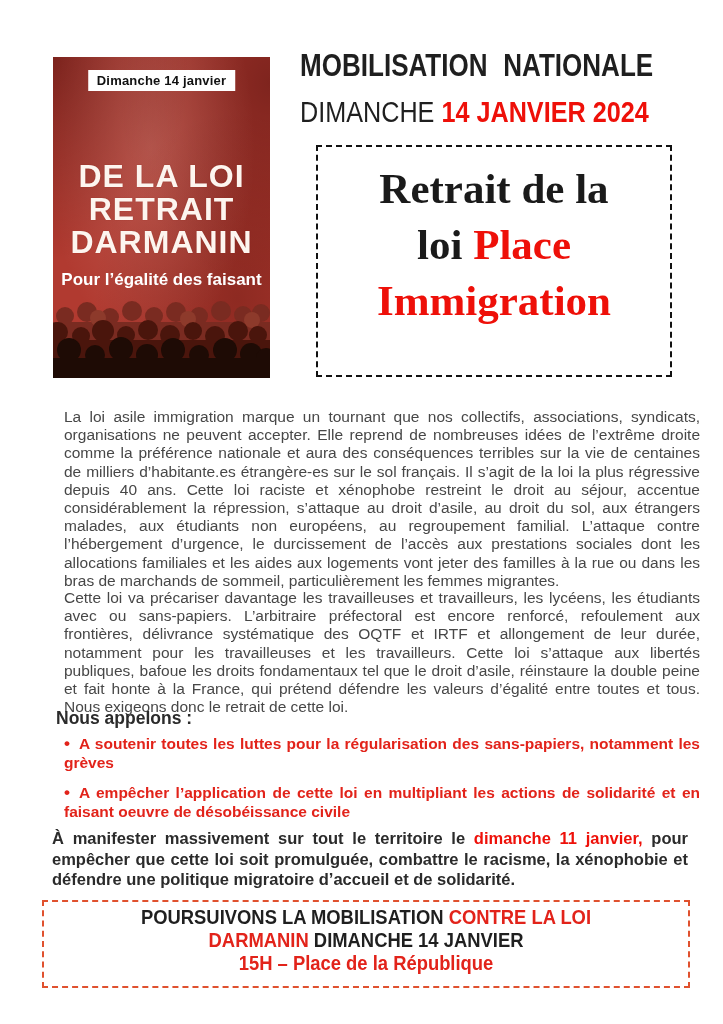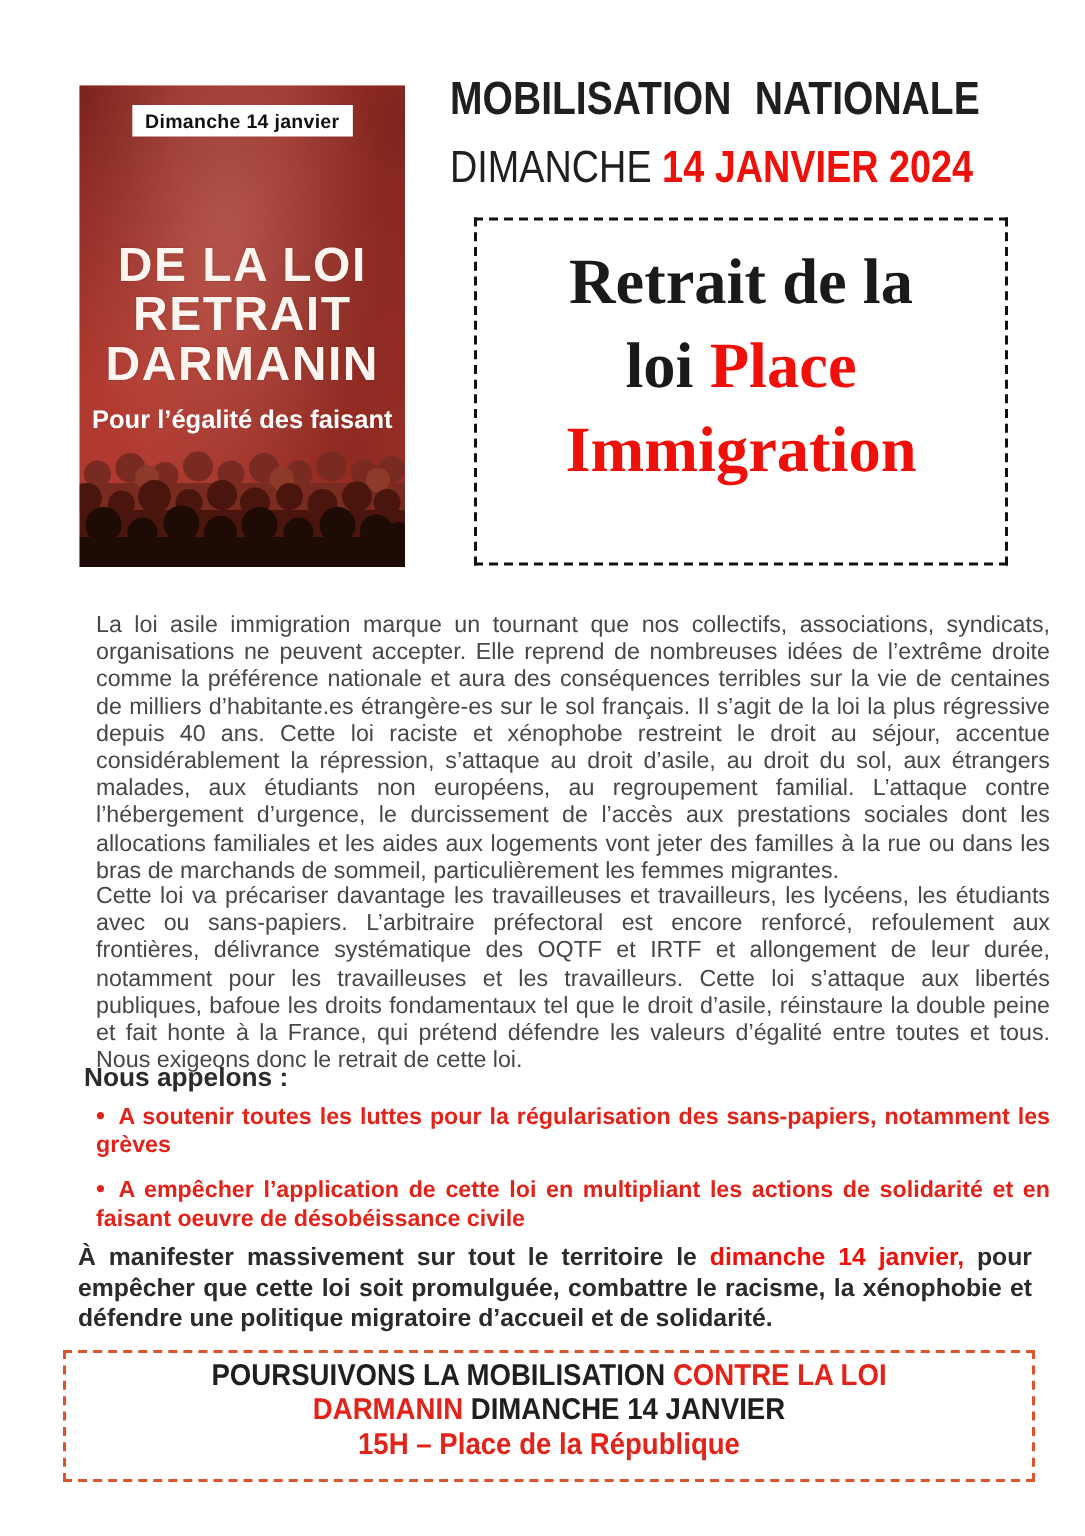--- a/index.html
+++ b/index.html
@@ -164,21 +164,21 @@
 <h3 id="appeal-heading">Nous appelons :</h3>
 
 <p class="bullet" id="bullet1" style="color:#e2231a">
   <span class="dot">•</span><span>A soutenir toutes les luttes pour la régularisation des sans-papiers, notamment les grèves</span>
 </p>
 <p class="bullet" id="bullet2" style="color:#e2231a">
   <span class="dot">•</span><span>A empêcher l’application de cette loi en multipliant les actions de solidarité et en faisant oeuvre de désobéissance civile</span>
 </p>
 
 <p id="final-para">
-  <span>À manifester massivement sur tout le territoire le </span><span style="color:#ee1009">dimanche 14 janvier,</span><span> pour empêcher que cette loi soit promulguée, combattre le racisme, la xénophobie et défendre une politique migratoire d’accueil et de solidarité.</span>
+  <span>À manifester massivement sur tout le territoire le </span><span style="color:#ee1009">dimanche 11 janvier,</span><span> pour empêcher que cette loi soit promulguée, combattre le racisme, la xénophobie et défendre une politique migratoire d’accueil et de solidarité.</span>
 </p>
 
 <div id="footer-box">
   <div class="footer-line">
     <span>POURSUIVONS LA MOBILISATION </span><span style="color:#e2231a">CONTRE LA LOI</span>
   </div>
   <div class="footer-line">
     <span style="color:#e2231a">DARMANIN</span><span> DIMANCHE 14 JANVIER</span>
   </div>
   <div class="footer-line" style="color:#e2231a">15H – Place de la République</div>

